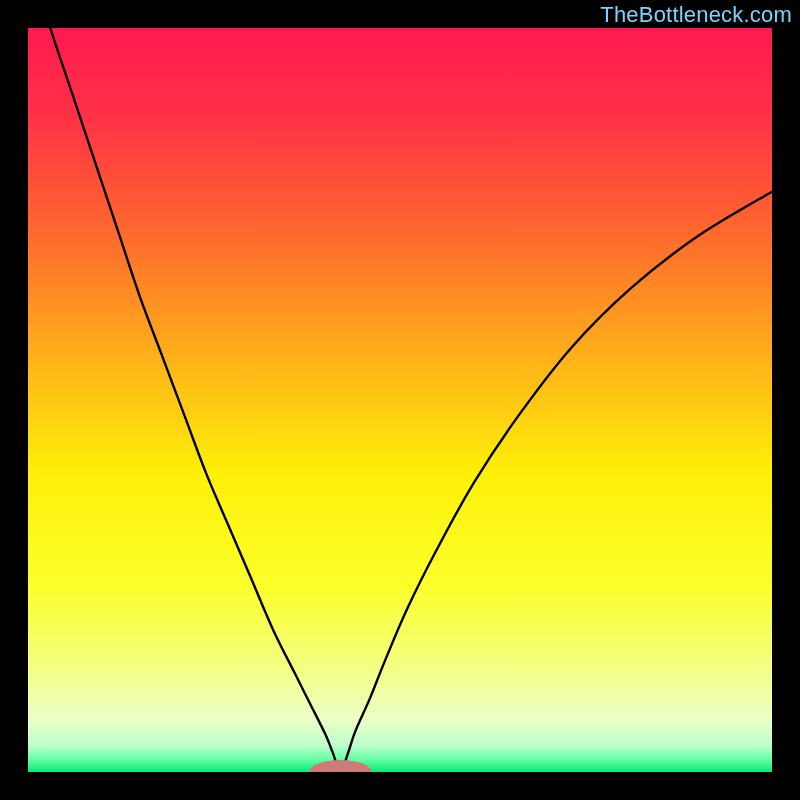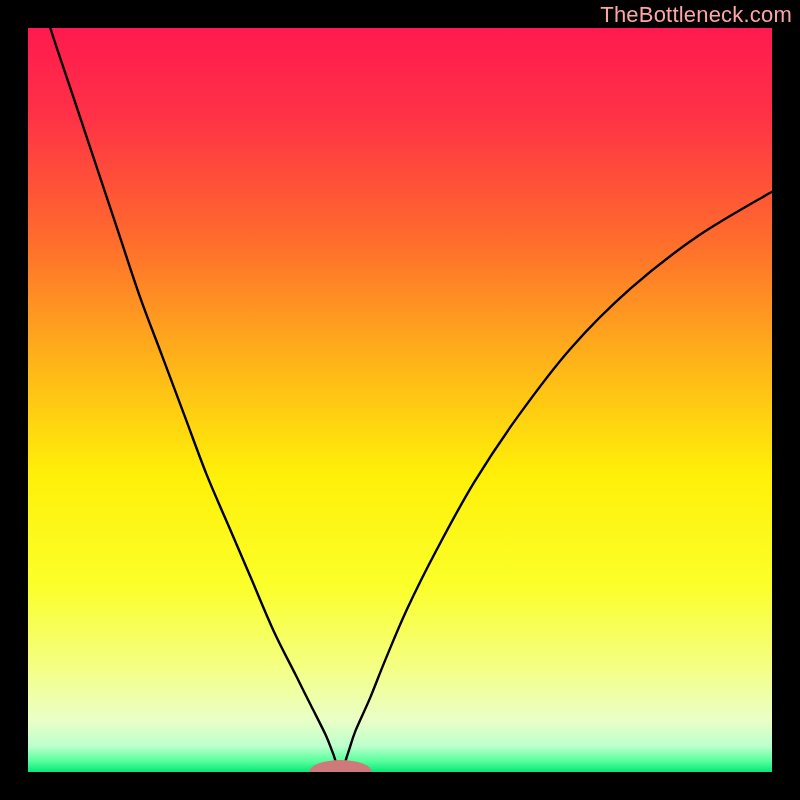--- a/index.html
+++ b/index.html
@@ -14,21 +14,21 @@
   .outer {
     position: relative;
     width: 800px;
     height: 800px;
     background: #000;
   }
   .watermark {
     position: absolute;
     top: 2px;
     right: 8px;
-    color: #fca5a5;
+    color: #7dd3fc;
     font-size: 22px;
     font-weight: 500;
     letter-spacing: 0.2px;
     z-index: 10;
   }
   .plot-wrap {
     position: absolute;
     left: 28px;
     top: 28px;
     width: 744px;

